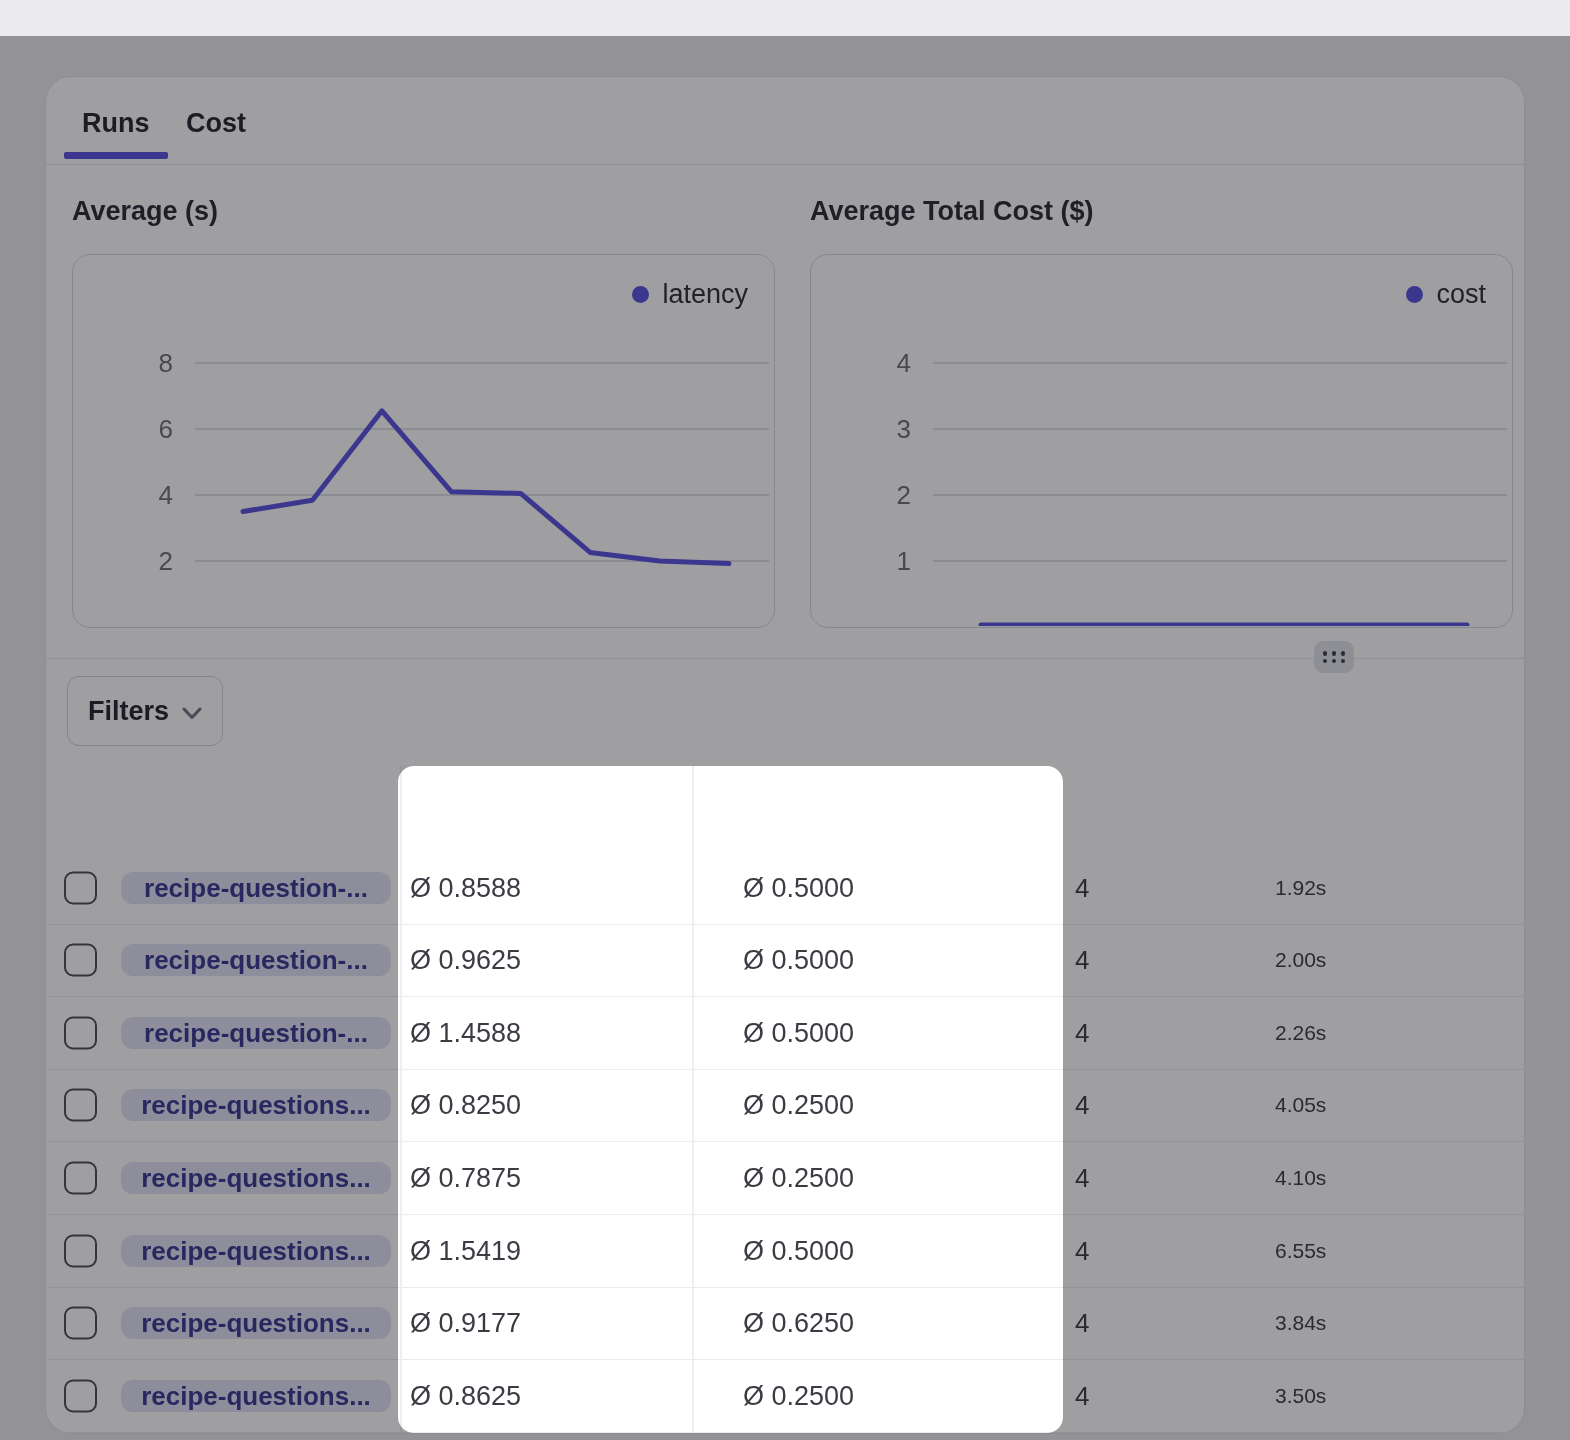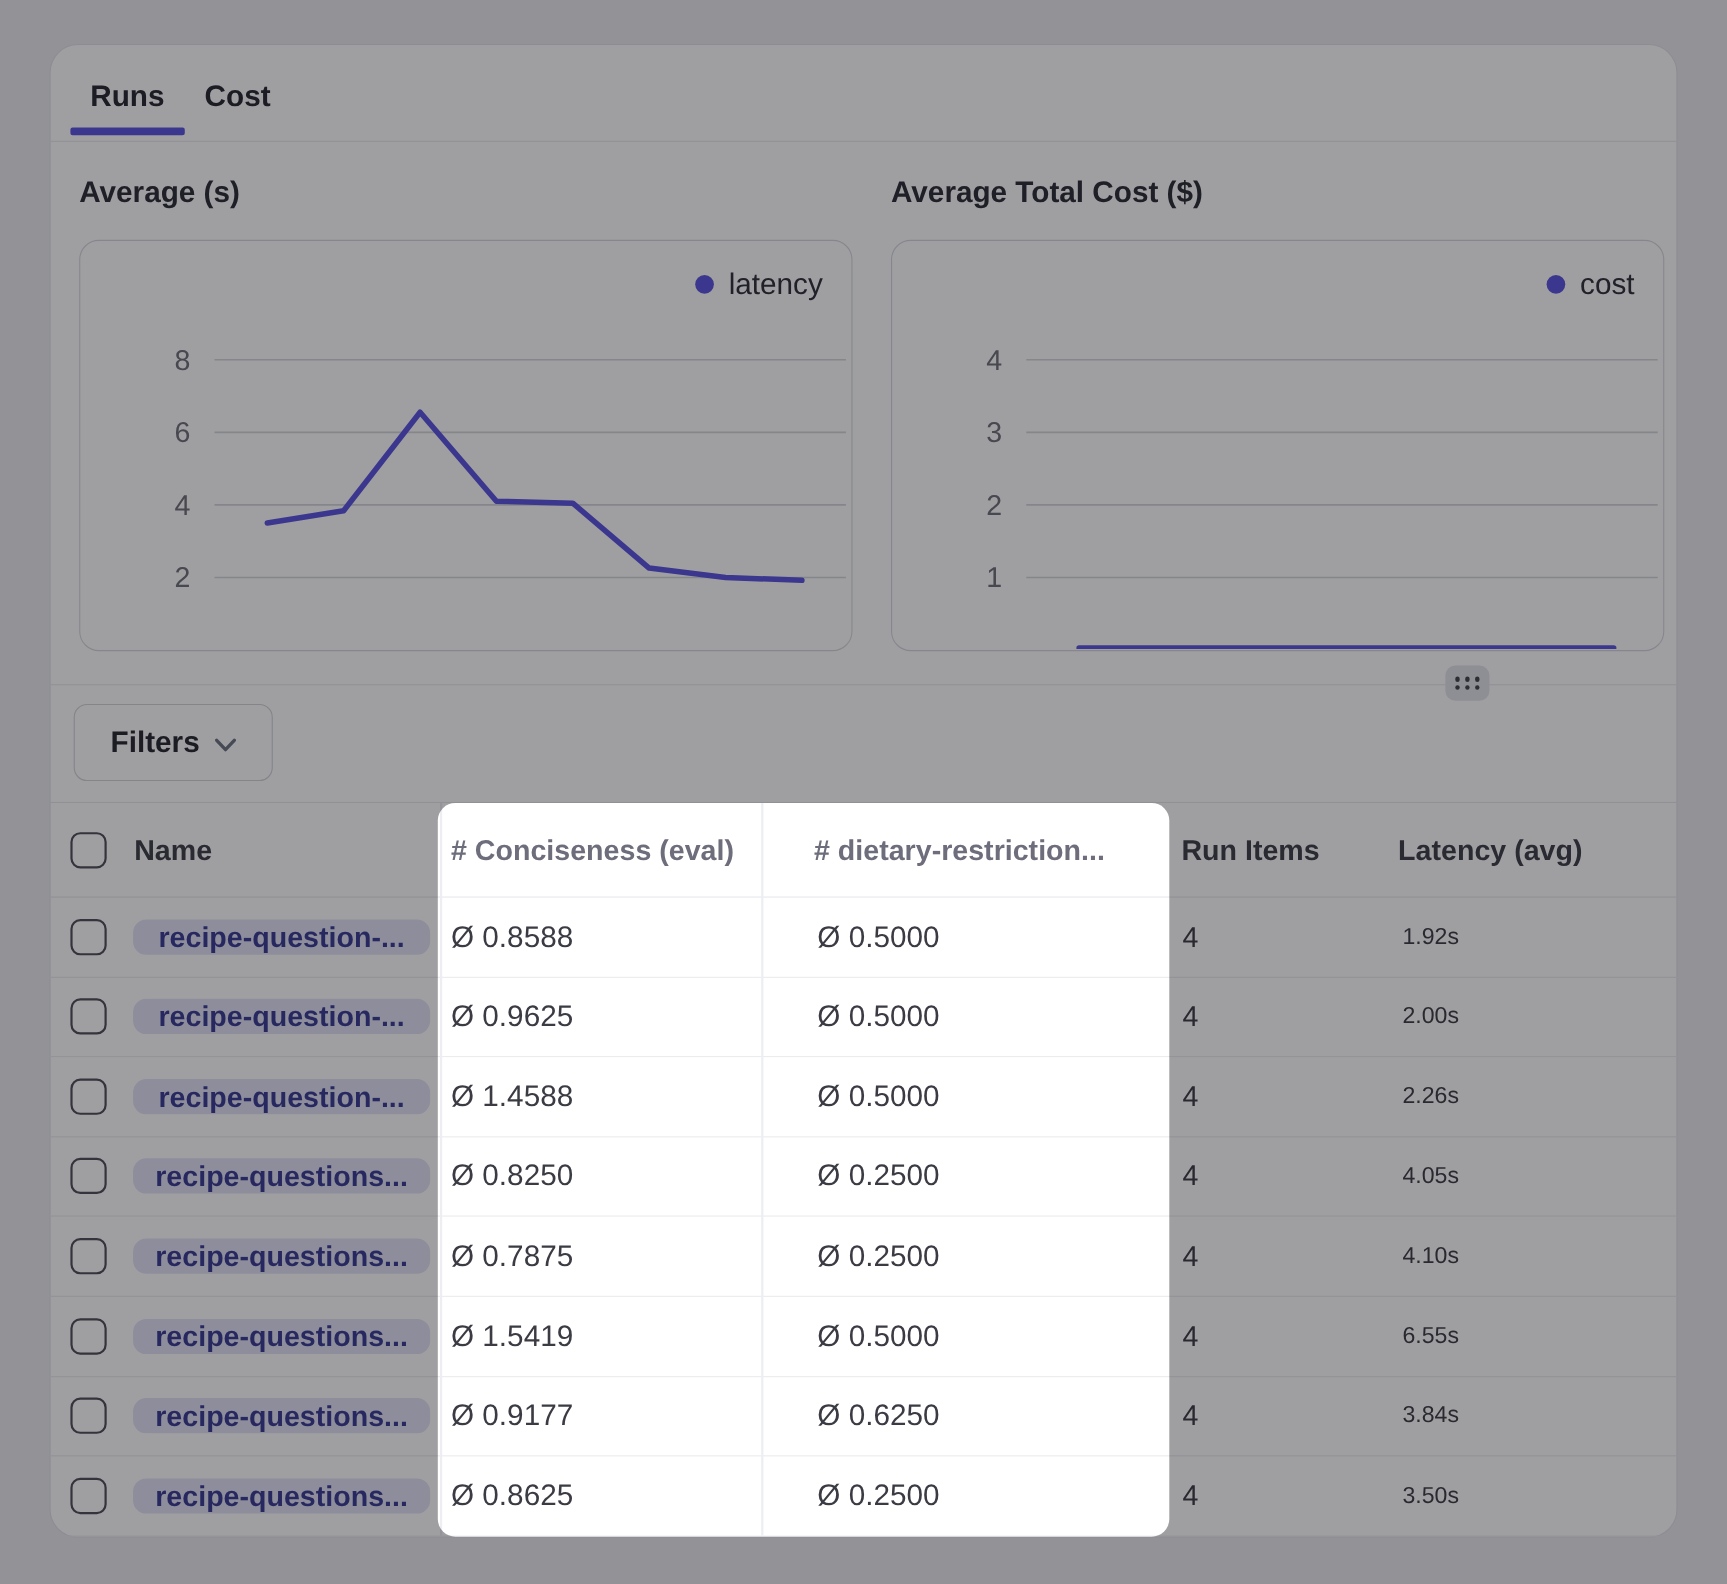--- a/index.html
+++ b/index.html
@@ -2,21 +2,21 @@
 <html style="--accent: #5a52e0; --pill-bg: #e2e2f6; --pill-text: #3a3a94;"><head>
 <meta charset="utf-8">
 <style>
   html,body{margin:0;padding:0;}
   body{
     width:1570px;height:1440px;position:relative;overflow:hidden;
     background:#ebebee;
     font-family:"Liberation Sans",sans-serif;
     -webkit-font-smoothing:antialiased;
   }
-  .stage{position:absolute;inset:0;}
+  .stage{position:absolute;inset:0;margin-top:36px;}
 
   
   .card{
     position:absolute;left:45px;top:40px;width:1480px;height:1358px;
     background:#ffffff;border:1px solid #e0e1e7;border-radius:26px;
     box-sizing:border-box;
   }
 
   
   .tab{position:absolute;top:72px;font-size:27px;font-weight:600;color:#262630;cursor:pointer;}
@@ -49,21 +49,21 @@
   .drag-handle{
     position:absolute;left:1314px;top:605px;width:40px;height:32px;
     background:#e3e4ea;border-radius:9px;
     display:flex;align-items:center;justify-content:center;cursor:grab;
   }
   .drag-handle .dots{display:grid;grid-template-columns:repeat(3,5px);grid-gap:3px 4px;}
   .drag-handle i{width:4.5px;height:4.5px;background:#42424c;border-radius:50%;}
 
   
   .filters-btn{
-    position:absolute;left:67px;top:640px;width:181px;height:70px;box-sizing:border-box;
+    position:absolute;left:67px;top:640px;width:156px;height:70px;box-sizing:border-box;
     background:#fff;border:1.5px solid #d2d4db;border-radius:12px;
     display:flex;align-items:center;justify-content:center;gap:13px;
     font-family:"Liberation Sans",sans-serif;font-size:27px;font-weight:600;color:#25252f;cursor:pointer;
   }
   .filters-btn svg{margin-top:4px;}
 
   
   .thead{
     position:absolute;left:45px;top:729px;width:1480px;height:87px;box-sizing:border-box;
     border-top:1.5px solid #e7e8ed;border-bottom:1.5px solid #e7e8ed;background:transparent;
@@ -175,28 +175,20 @@
       </span>
   </div>
 
   <button class="filters-btn">
     <span>Filters</span>
     <svg width="20" height="13" viewBox="0 0 20 13">
       <polyline points="2,2 10,10.5 18,2" fill="none" stroke="#6b7280" stroke-width="3" stroke-linecap="round" stroke-linejoin="round"></polyline>
     </svg>
   </button>
 
-  <div class="thead">
-    <span class="cbx"></span>
-    <span class="th th-name">Name</span>
-    <span class="th th-conc hash"># Conciseness (eval)</span>
-    <span class="th th-diet hash"># dietary-restriction...</span>
-    <span class="th th-run">Run Items</span>
-    <span class="th th-lat">Latency (avg)</span>
-  </div>
 
   <div id="rows">
   <div class="row" style="top: 816px;">
     <span class="cbx"></span>
     <span class="pill">recipe-question-...</span>
     <span class="cell c-conc">Ø 0.8588</span>
     <span class="cell c-diet">Ø 0.5000</span>
     <span class="cell c-run">4</span>
     <span class="cell c-lat">1.92s</span>
   </div>

